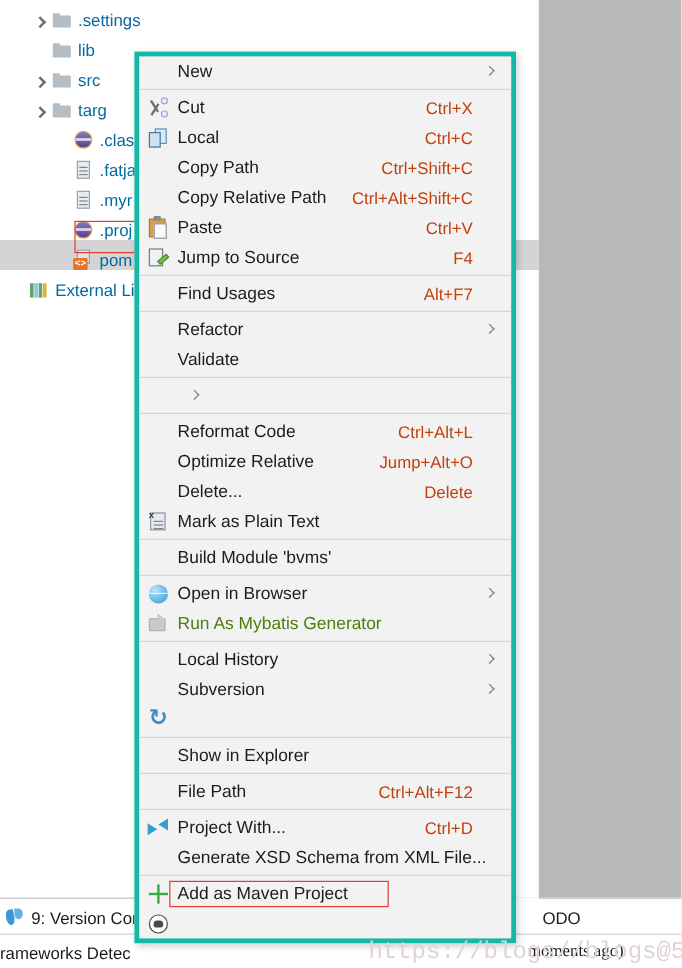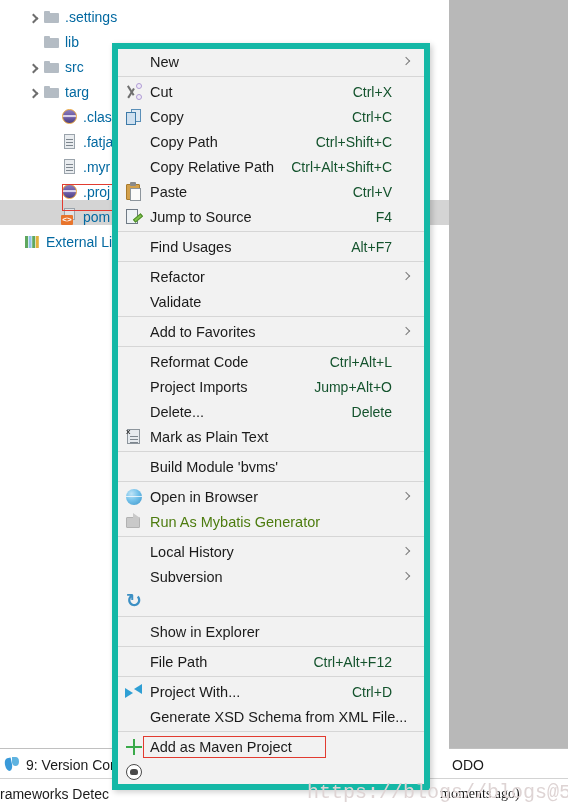--- a/index.html
+++ b/index.html
@@ -111,38 +111,38 @@
   .vcs-icon::after{
     content:"";position:absolute;left:8px;top:0px;width:7px;height:9px;
     background:#5fb3e0;border-radius:0 50% 50% 50%;
   }
   
   #notch{position:absolute;left:422px;top:748px;width:27px;height:10px;background:#ffffff;}
   
   #ctxmenu{
     position:absolute;left:112px;top:43px;width:318px;
     background:#f2f2f2;
-    border:6px solid #14b8a6;
+    border:4px solid #14b8a6;
     box-shadow:2px 2px 6px rgba(0,0,0,.20);
     box-sizing:border-box;
     z-index:40;
   }
   .mi{
     position:relative;display:flex;align-items:center;
     height:25px;padding:0 10px 0 0;
     font-size:14.5px;color:#1b1b1b;white-space:nowrap;
     box-sizing:border-box;
   }
   .mi.disabled{color:#4d7c0f;}
   .mi .micon{
     width:20px;height:20px;flex:0 0 20px;margin:0 6px 0 6px;position:relative;
   }
   .mi .mlabel{flex:1 1 auto;}
   .mi .maccel{
-    color:#14532d;font-size:14px;margin-left:14px;
+    color:#c2410c;font-size:14px;margin-left:14px;
   }
   .mi .marrow{
     width:12px;flex:0 0 12px;margin-left:10px;position:relative;height:14px;
   }
   .mi .marrow.on::after{
     content:"";position:absolute;left:1px;top:3px;width:5px;height:5px;
     border-right:1.7px solid #7a7a7a;border-top:1.7px solid #7a7a7a;transform:rotate(45deg);
   }
   .msep{height:1px;background:#d6d6d6;margin:2px 0;}
   
@@ -333,21 +333,21 @@
       </span>
       <span class="mlabel">Cut</span>
       <span class="maccel">Ctrl+X</span>
       <span class="marrow"></span>
     </div>
     <div class="mi">
       <span class="micon g-copy">
         <span class="back"></span>
         <span class="front"></span>
       </span>
-      <span class="mlabel">Copy</span>
+      <span class="mlabel">Local</span>
       <span class="maccel">Ctrl+C</span>
       <span class="marrow"></span>
     </div>
     <div class="mi">
       <span class="micon "></span>
       <span class="mlabel">Copy Path</span>
       <span class="maccel">Ctrl+Shift+C</span>
       <span class="marrow"></span>
     </div>
     <div class="mi">
@@ -389,33 +389,32 @@
       <span class="marrow on"></span>
     </div>
     <div class="mi">
       <span class="micon "></span>
       <span class="mlabel">Validate</span>
       <span class="marrow"></span>
     </div>
     <div class="msep"></div>
     <div class="mi">
       <span class="micon "></span>
-      <span class="mlabel">Add to Favorites</span>
       <span class="marrow on"></span>
     </div>
     <div class="msep"></div>
     <div class="mi">
       <span class="micon "></span>
       <span class="mlabel">Reformat Code</span>
       <span class="maccel">Ctrl+Alt+L</span>
       <span class="marrow"></span>
     </div>
     <div class="mi">
       <span class="micon "></span>
-      <span class="mlabel">Project Imports</span>
+      <span class="mlabel">Optimize Relative</span>
       <span class="maccel">Jump+Alt+O</span>
       <span class="marrow"></span>
     </div>
     <div class="mi">
       <span class="micon "></span>
       <span class="mlabel">Delete...</span>
       <span class="maccel">Delete</span>
       <span class="marrow"></span>
     </div>
     <div class="mi">

